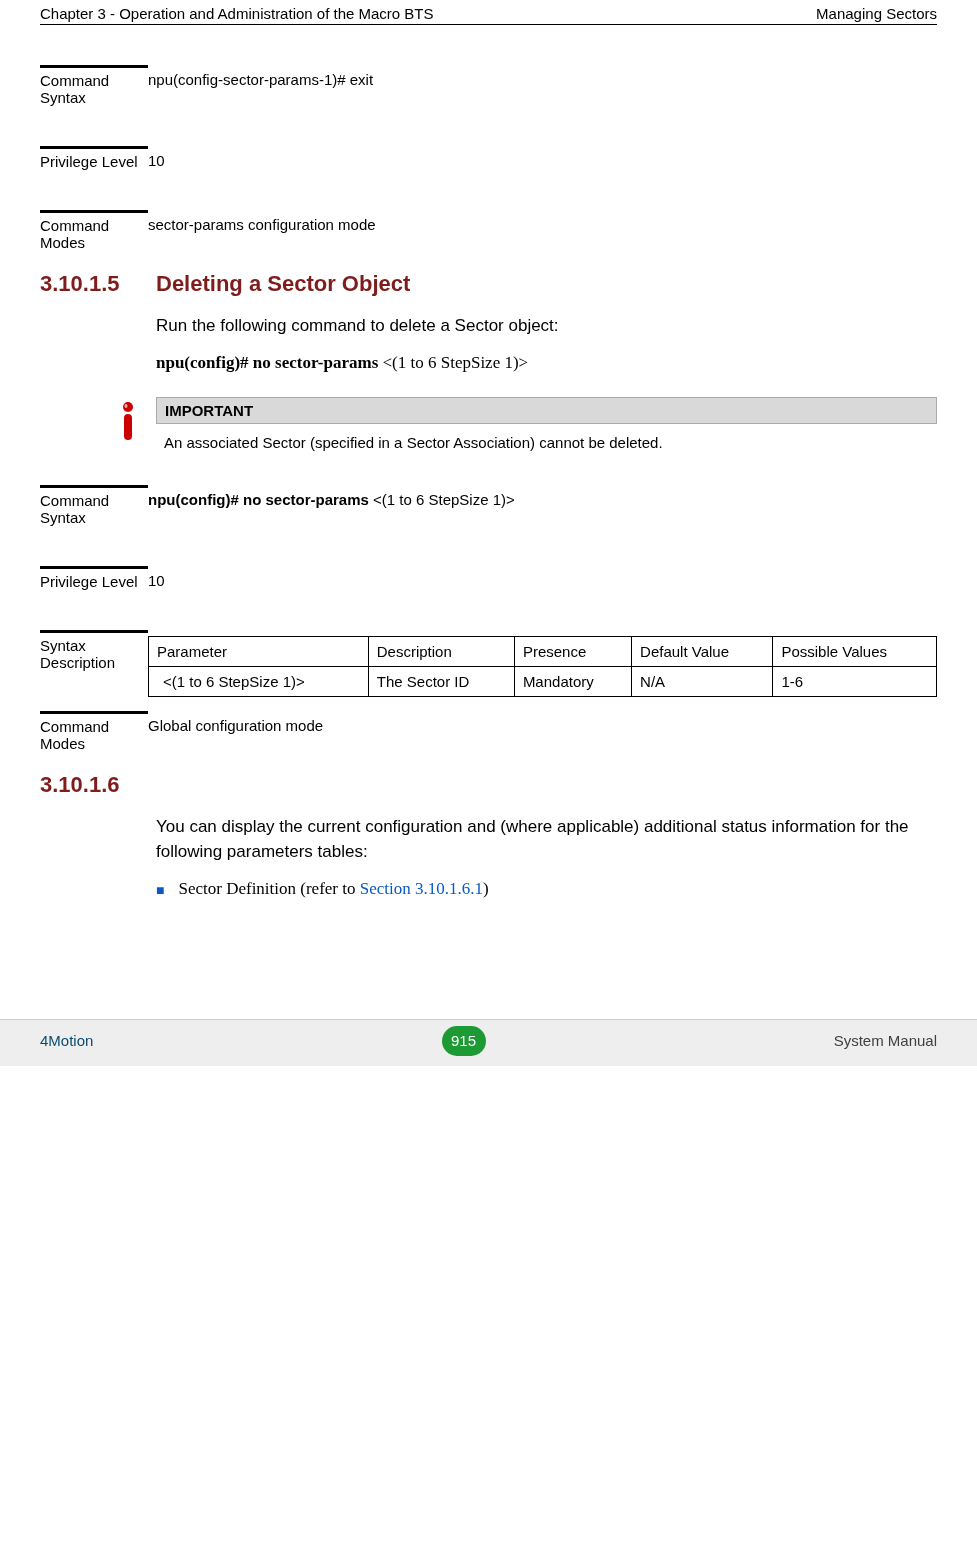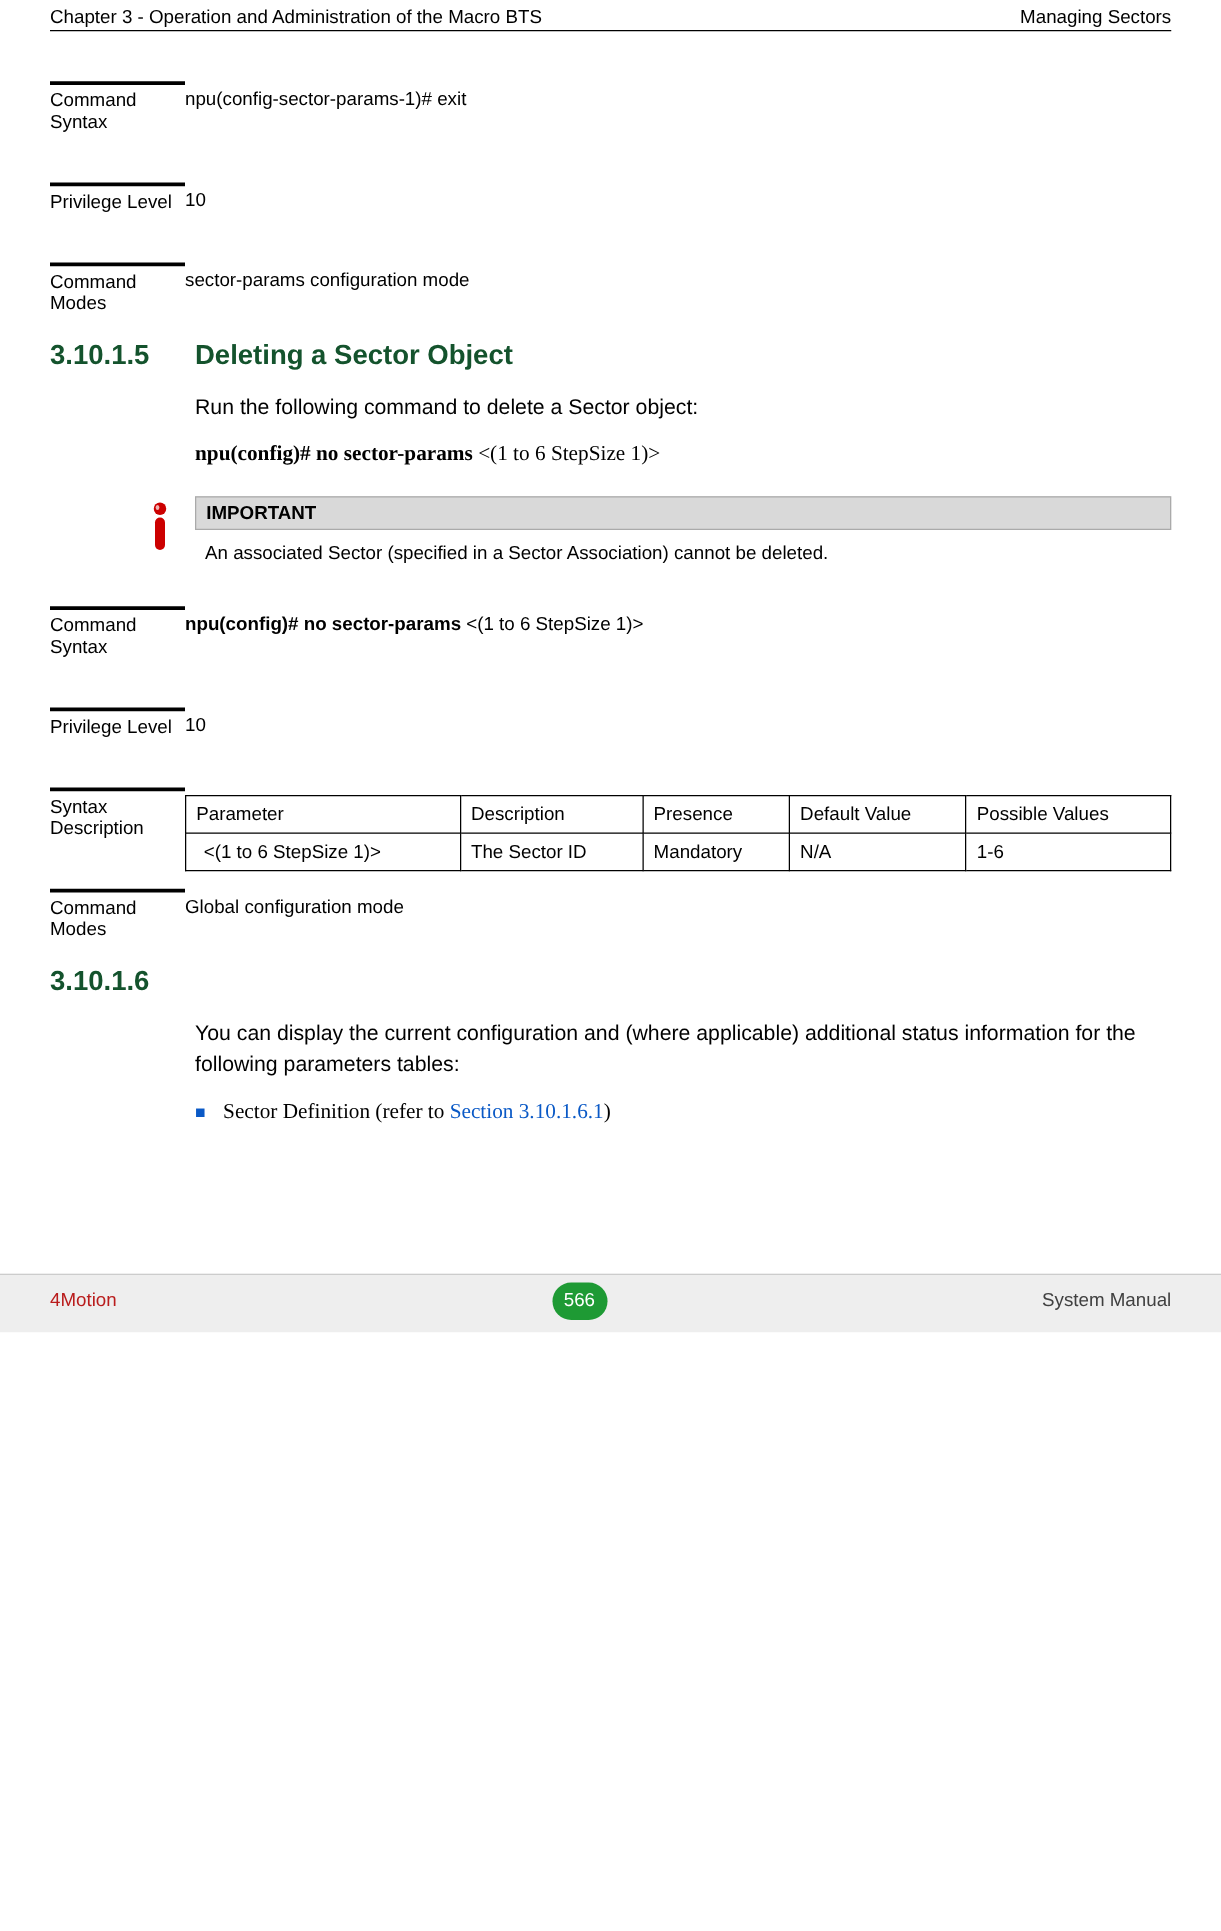--- a/index.html
+++ b/index.html
@@ -33,21 +33,21 @@
     padding-top: 4px;
     padding-right: 8px;
   }
   .def-value {
     flex: 1;
     font-size: 15px;
     padding-top: 6px;
   }
   .section-heading {
     display: flex;
-    color: #14532d;
+    color: #7f1d1d;
     font-size: 22px;
     font-weight: bold;
     margin: 20px 0 16px 0;
   }
   .section-num {
     width: 116px;
   }
   .body-text {
     margin-left: 116px;
     font-family: Liberation Sans, sans-serif;
@@ -124,21 +124,21 @@
   .footer {
     margin-top: 120px;
     display: flex;
     align-items: center;
     justify-content: space-between;
     border-top: 1px solid #ccc;
     background: #eeeeee;
     padding: 6px 40px 10px 40px;
     font-size: 15px;
   }
-  .footer-left { color: #b91c1c; }
+  .footer-left { color: #0c4a6e; }
   .footer-right { color: #404040; }
   .page-pill {
     background: #1e9a34;
     color: #fff;
     border-radius: 18px;
     width: 44px;
     height: 30px;
     display: flex;
     align-items: center;
     justify-content: center;
@@ -246,15 +246,15 @@
     <span class="bullet">■</span>
     <span>
       <span>Sector Definition (refer to </span><span class="xref">Section 3.10.1.6.1</span><span>)</span>
     </span>
   </div>
 
 </div>
 
 <div class="footer">
   <span class="footer-left">4Motion</span>
-  <span class="page-pill">566</span>
+  <span class="page-pill">915</span>
   <span class="footer-right">System Manual</span>
 </div>
 
 </body></html>

